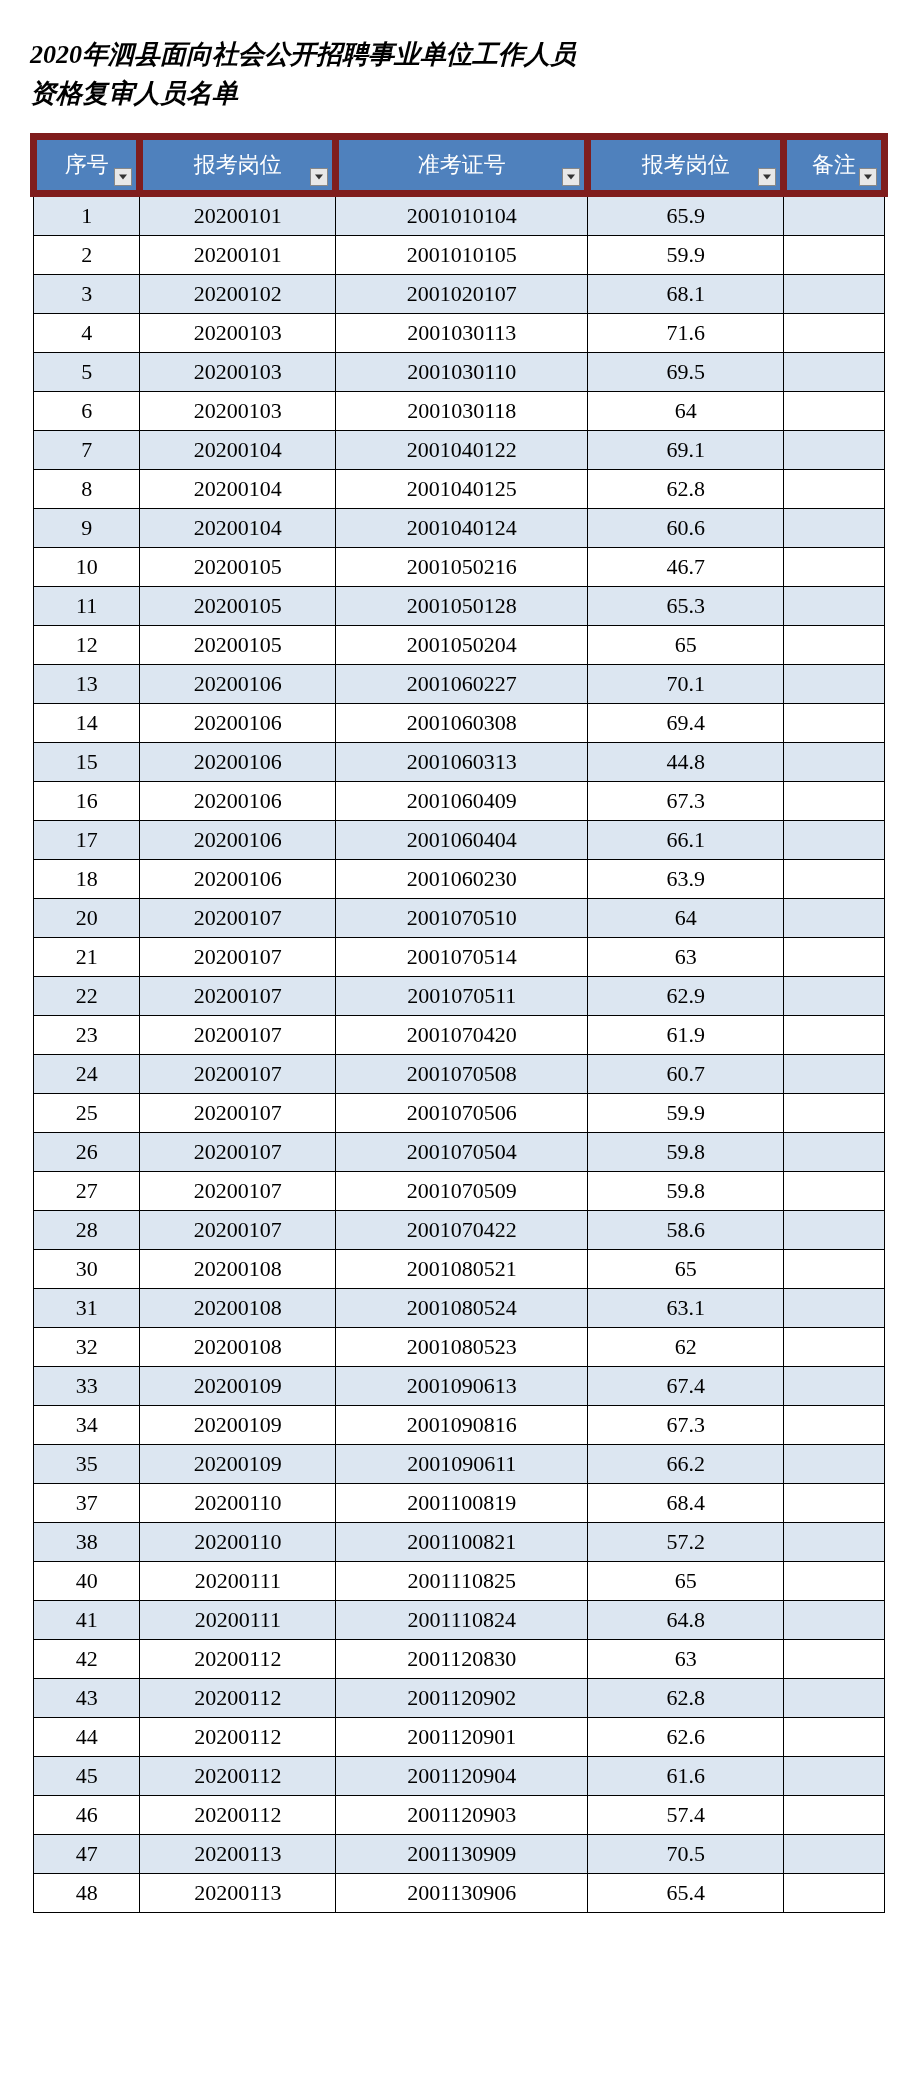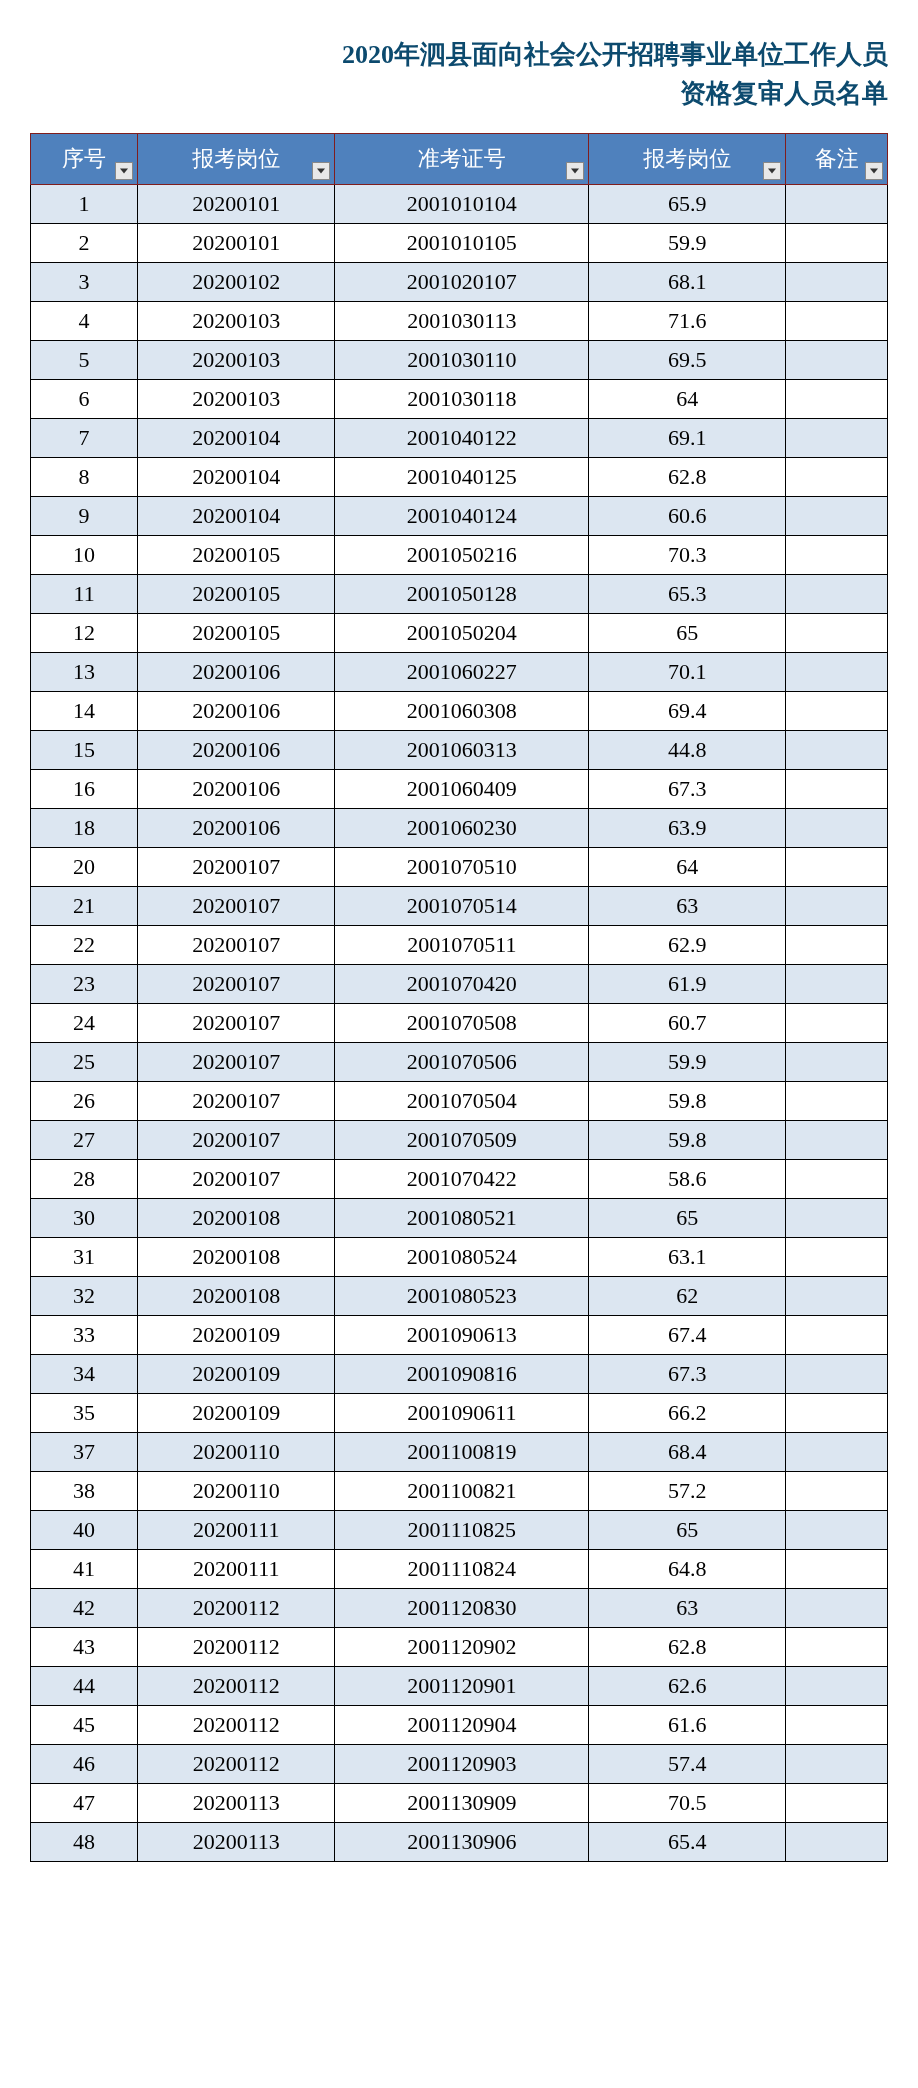--- a/index.html
+++ b/index.html
@@ -4,39 +4,40 @@
 <style>
   * { box-sizing: border-box; margin: 0; padding: 0; }
   body {
     font-family: "SimSun", "宋体", serif;
     background: #fff;
     width: 918px;
     margin: 0 auto;
     padding: 20px 30px;
   }
   .title {
-    text-align: right;
+    text-align: left;
     font-size: 26px;
     font-weight: bold;
-    color: #0c4a6e;
+    color: #000000;
     padding: 15px 0 20px 0;
     line-height: 1.5;
+    font-style: italic;
   }
   table {
     width: 100%;
     border-collapse: collapse;
     table-layout: fixed;
   }
   thead th {
     background: #4f81bd;
     color: #fff;
     font-weight: normal;
     font-size: 22px;
     padding: 10px 4px;
-    border: 1px solid #7f1d1d;
+    border: 7px solid #7f1d1d;
     position: relative;
     text-align: center;
   }
   thead th .dropdown {
     position: absolute;
     right: 4px;
     bottom: 4px;
     width: 18px;
     height: 18px;
     background: #e8e8e8;
@@ -191,21 +192,21 @@
         <td>9</td>
         <td>20200104</td>
         <td>2001040124</td>
         <td>60.6</td>
         <td></td>
       </tr>
       <tr>
         <td>10</td>
         <td>20200105</td>
         <td>2001050216</td>
-        <td>70.3</td>
+        <td>46.7</td>
         <td></td>
       </tr>
       <tr>
         <td>11</td>
         <td>20200105</td>
         <td>2001050128</td>
         <td>65.3</td>
         <td></td>
       </tr>
       <tr>
@@ -237,20 +238,27 @@
         <td></td>
       </tr>
       <tr>
         <td>16</td>
         <td>20200106</td>
         <td>2001060409</td>
         <td>67.3</td>
         <td></td>
       </tr>
       <tr>
+        <td>17</td>
+        <td>20200106</td>
+        <td>2001060404</td>
+        <td>66.1</td>
+        <td></td>
+      </tr>
+      <tr>
         <td>18</td>
         <td>20200106</td>
         <td>2001060230</td>
         <td>63.9</td>
         <td></td>
       </tr>
       <tr>
         <td>20</td>
         <td>20200107</td>
         <td>2001070510</td>

